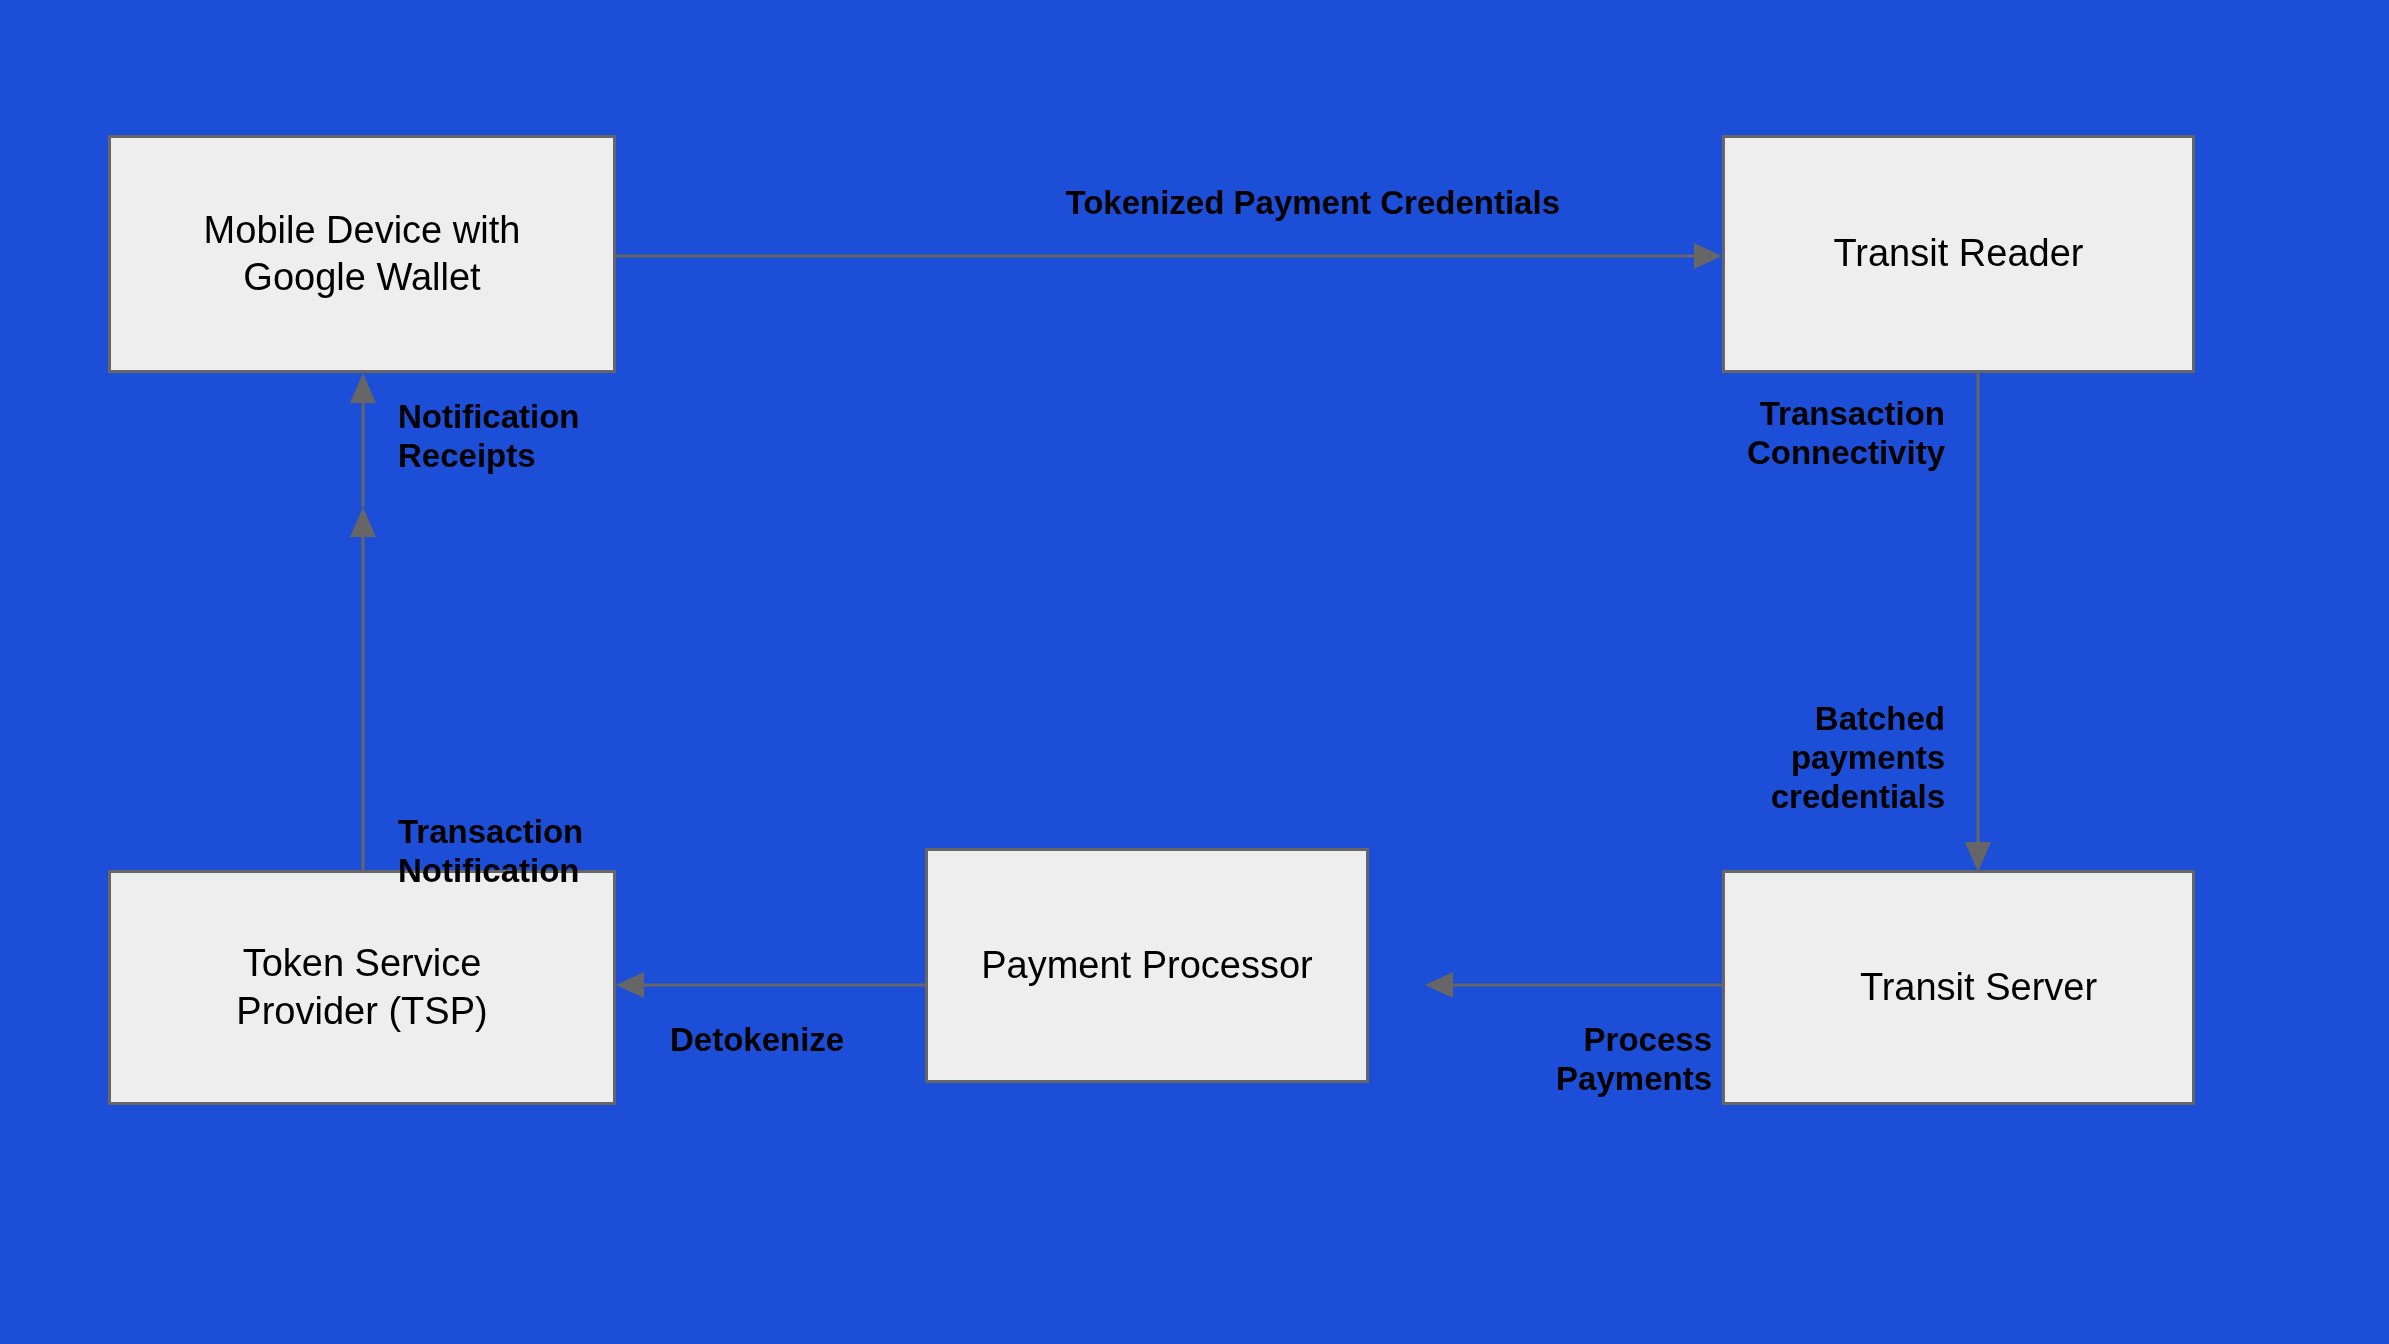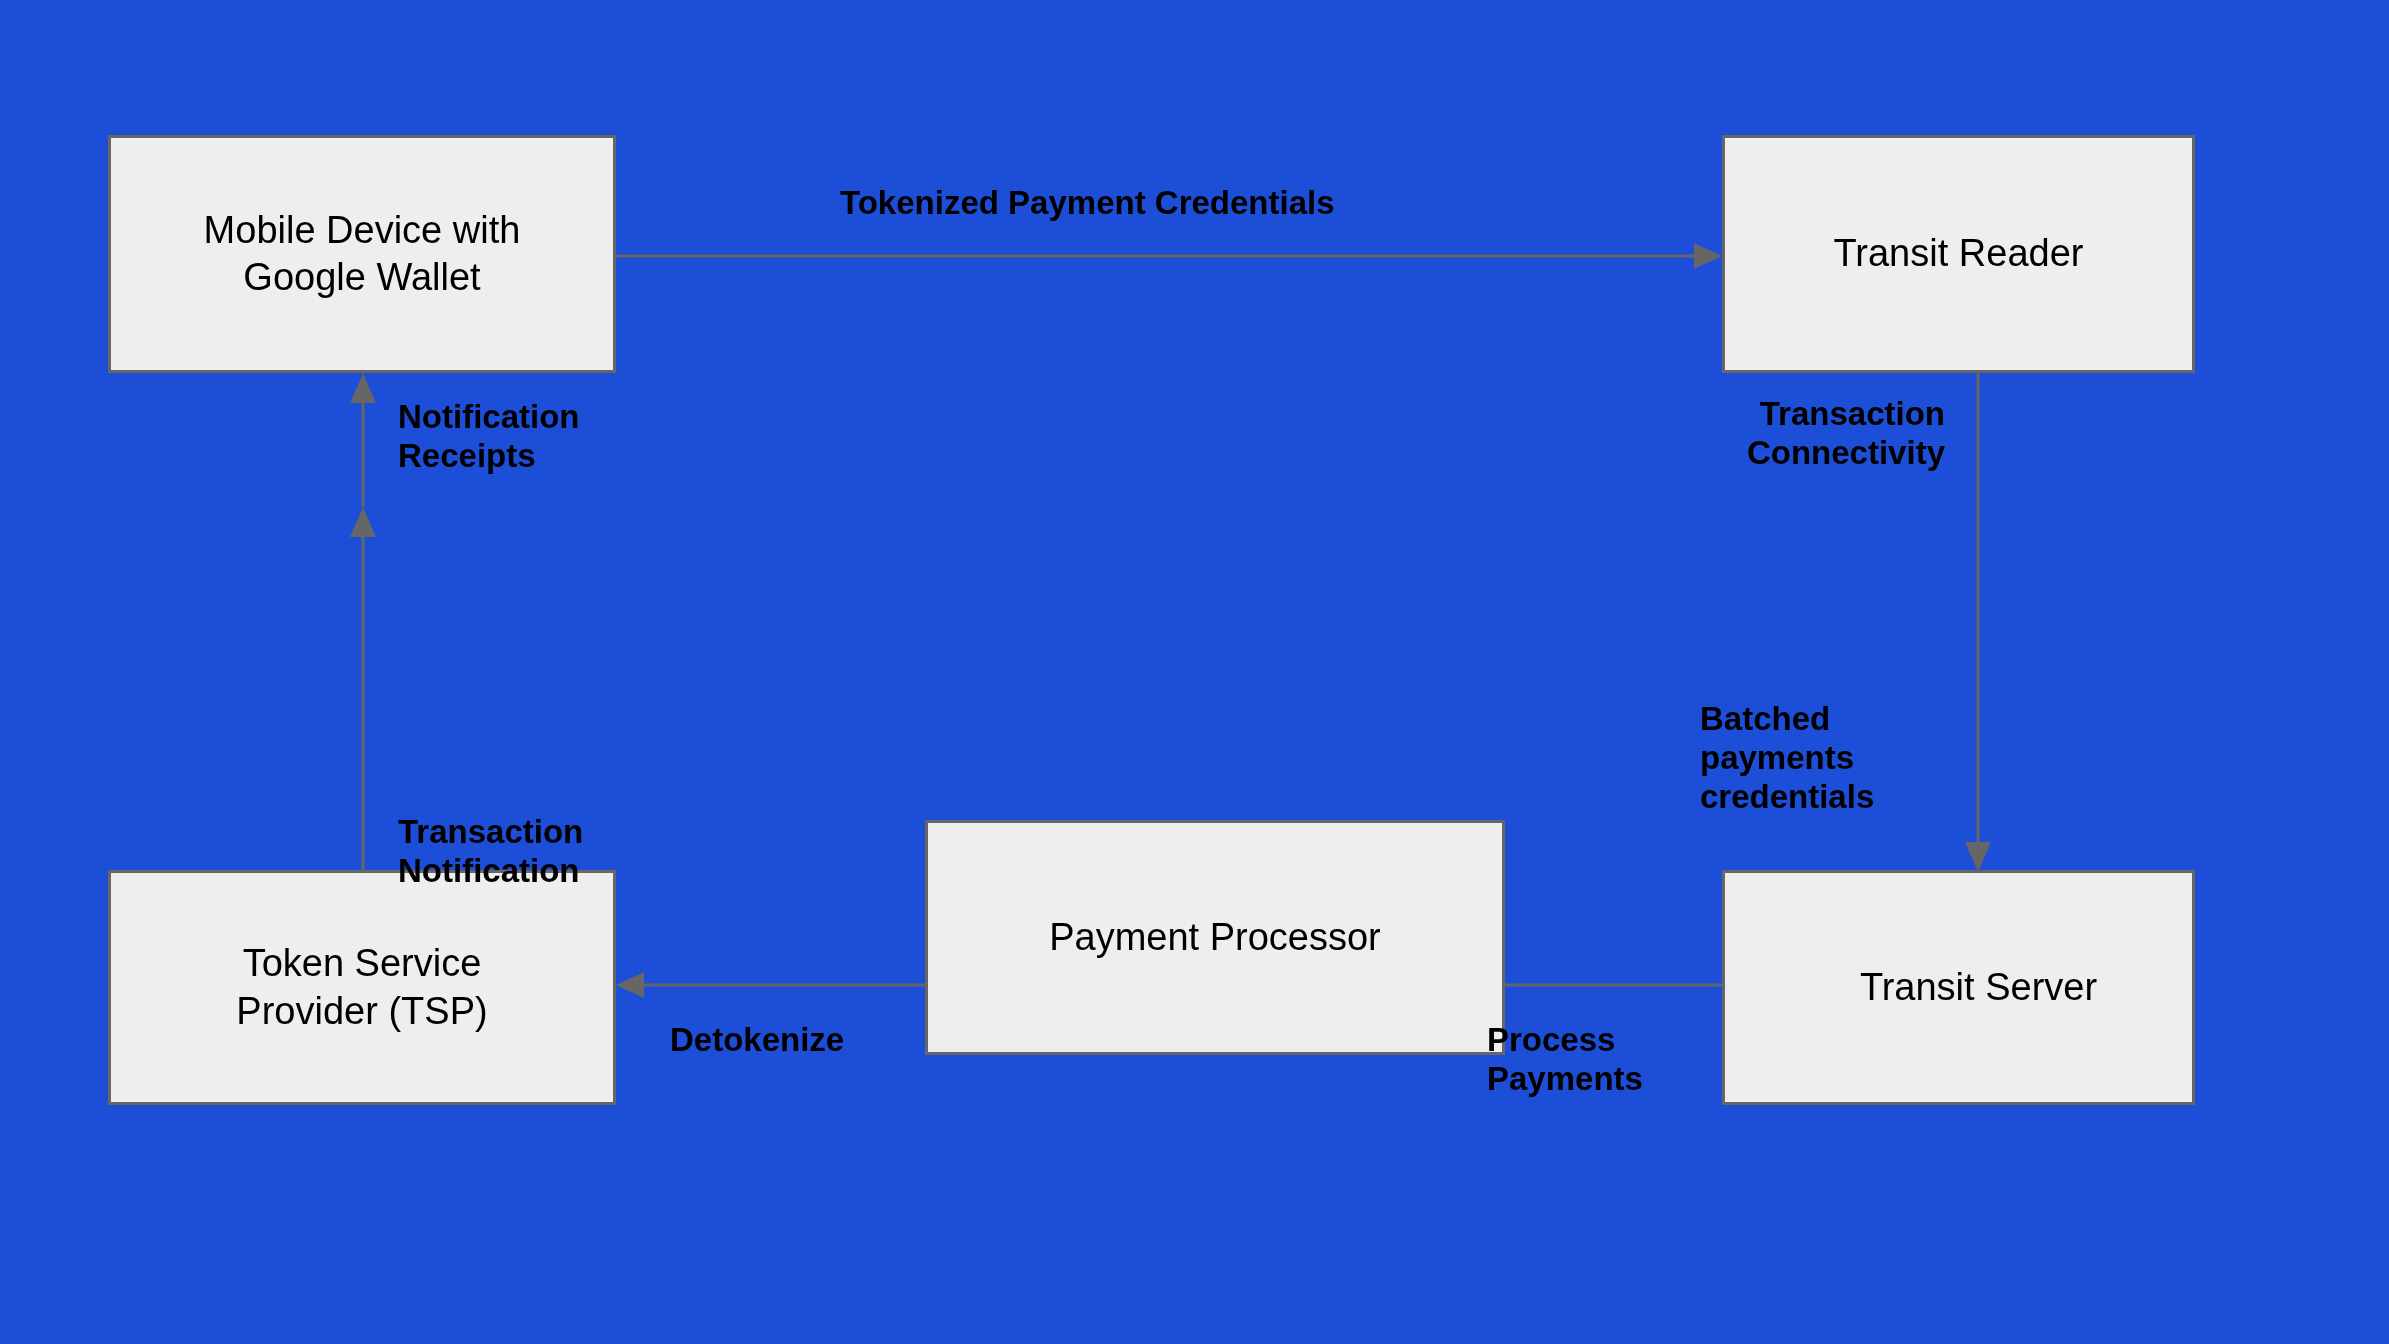--- a/index.html
+++ b/index.html
@@ -37,21 +37,21 @@
     letter-spacing: 0px;
   }
   .edge-label {
     position: absolute;
     color: #000000;
     font-family: "Liberation Sans", sans-serif;
     font-size: 33px;
     font-weight: 700;
     line-height: 1.18;
     white-space: pre-line;
-    text-align: left;
+    text-align: right;
   }
   .edge-label.align-left   { text-align: left; }
   .edge-label.align-right  { text-align: right; }
   svg.edges {
     position: absolute;
     left: 0;
     top: 0;
     width: 2389px;
     height: 1344px;
     overflow: visible;
@@ -100,21 +100,21 @@
 
   <div class="node" style="left:108px; top:135px; width:508px; height:238px;">Mobile Device with
 Google Wallet</div>
 
   <div class="node" style="left:1722px; top:135px; width:473px; height:238px;">Transit Reader</div>
 
 
   <div class="node" style="left:108px; top:870px; width:508px; height:235px;">Token Service
 Provider (TSP)</div>
 
-  <div class="node" style="left:925px; top:820px; width:580px; height:235px;">Payment Processor</div>
+  <div class="node" style="left:925px; top:848px; width:444px; height:235px;">Payment Processor</div>
 
   <div class="node" style="left:1722px; top:870px; width:473px; height:235px;padding-left:40px;">Transit Server</div>
 
   <div class="edge-label" style="left:840px; top:184px; width:720px;">Tokenized Payment Credentials</div>
 
   <div class="edge-label align-right" style="left:1640px; top:395px; width:305px;">Transaction
 Connectivity</div>
 
   <div class="edge-label" style="left:1700px; top:700px; width:245px;">Batched
 payments

